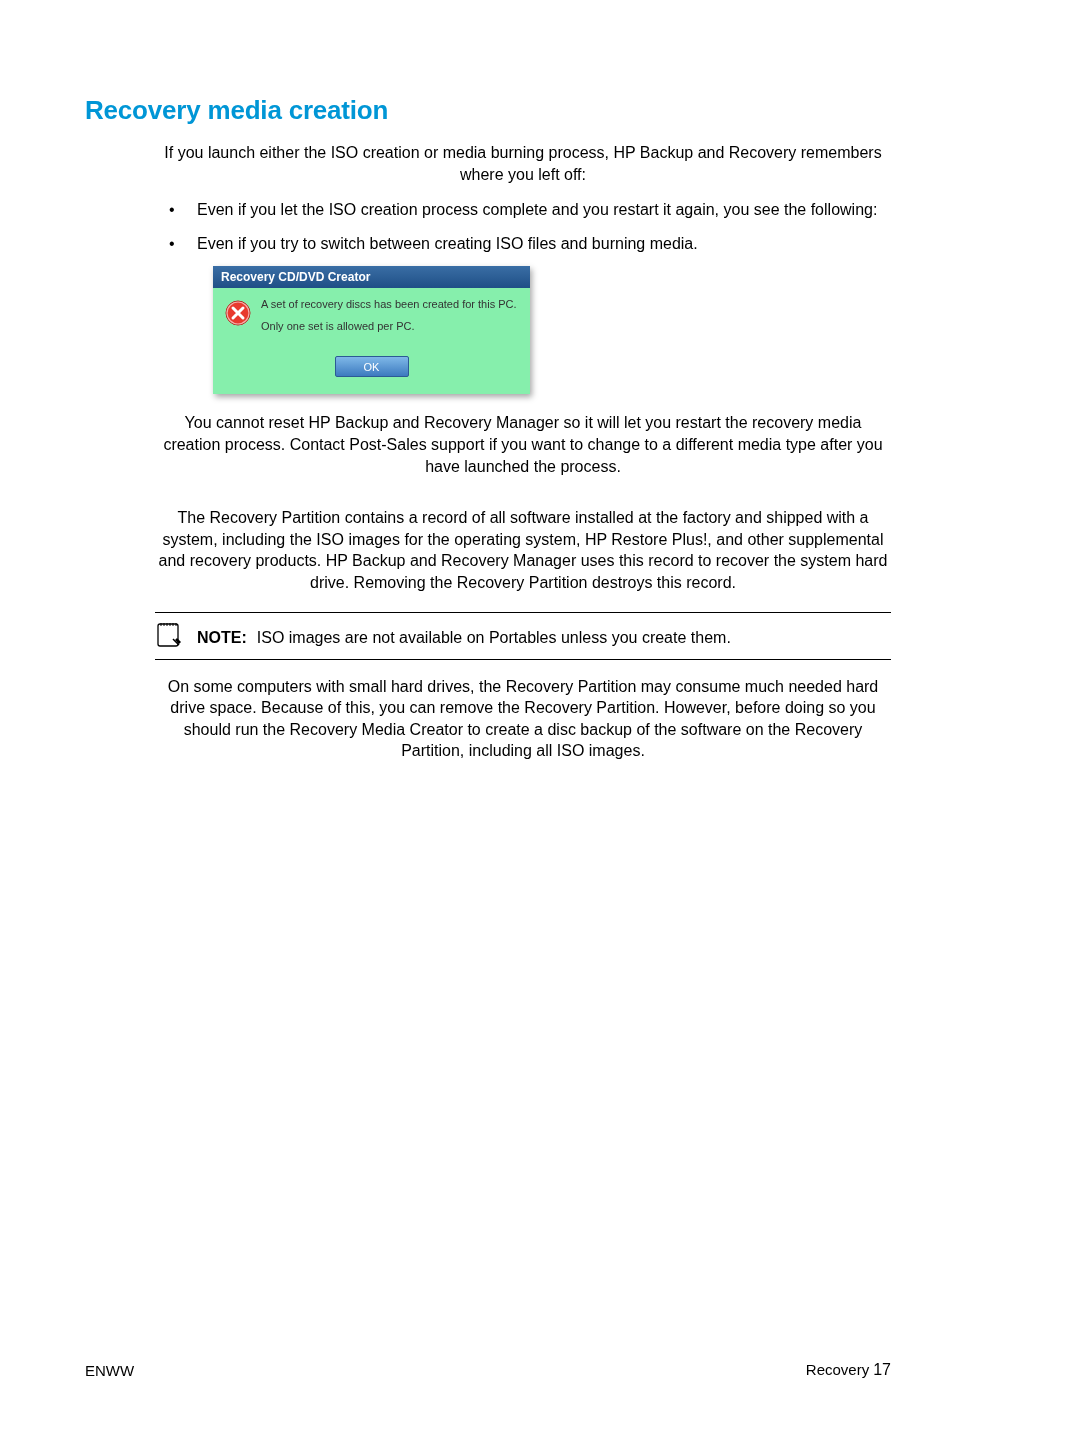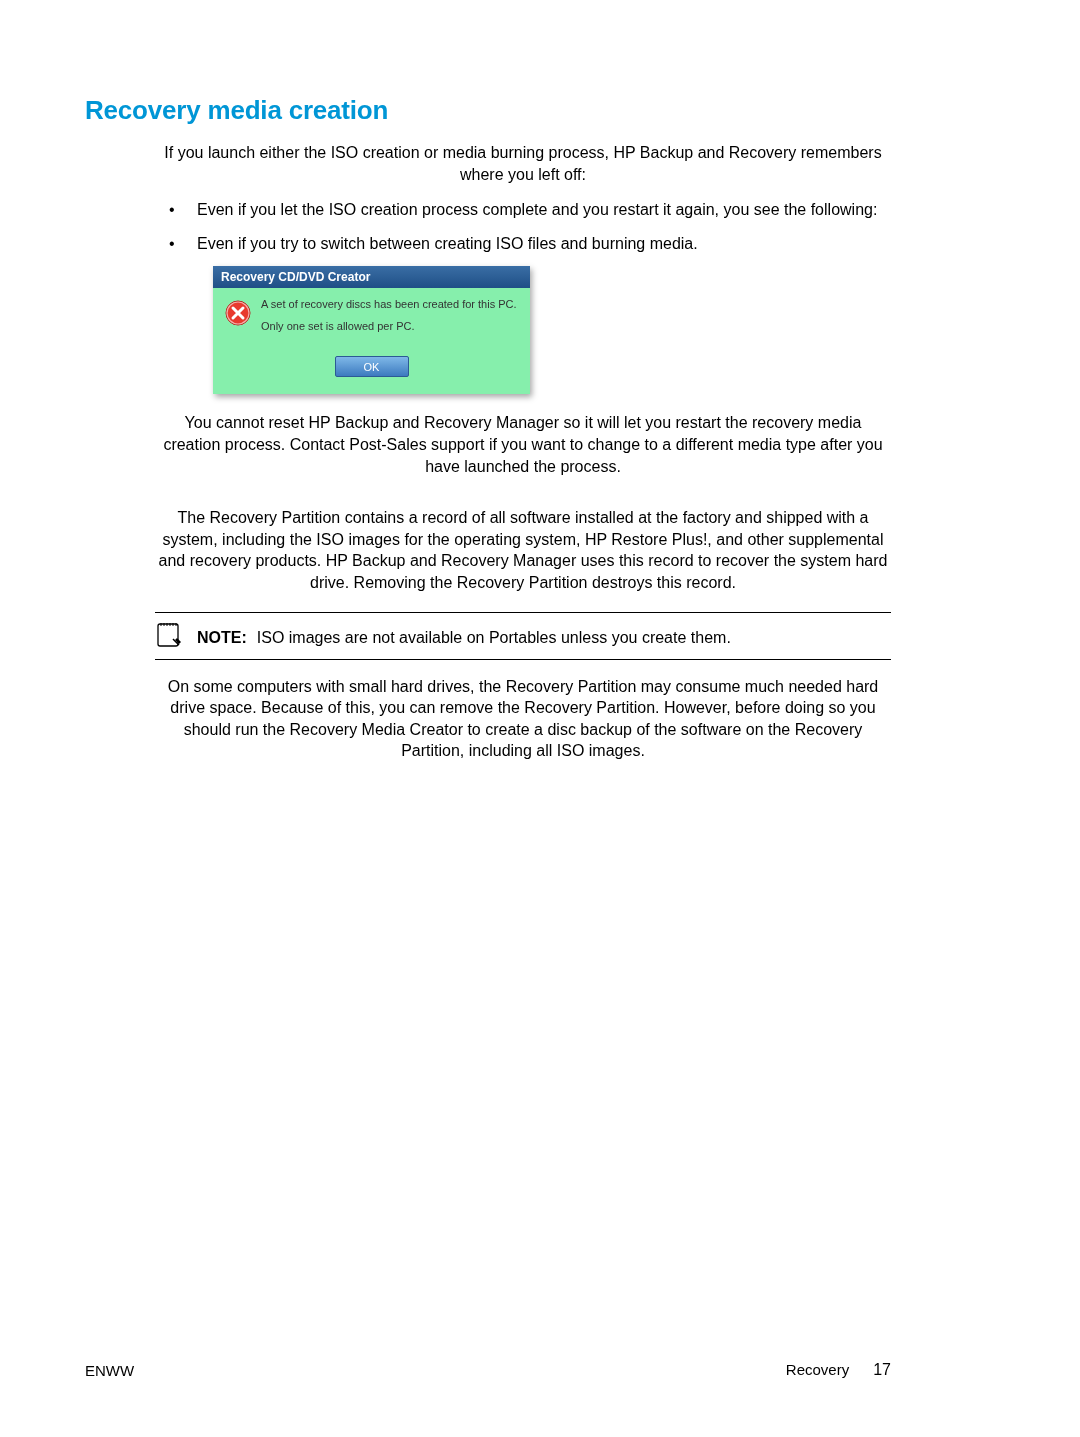--- a/index.html
+++ b/index.html
@@ -128,21 +128,21 @@
   .footer {
     position: absolute;
     bottom: 58px;
     left: 85px;
     right: 90px;
     display: flex;
     justify-content: space-between;
     font-size: 15px;
     align-items: flex-end;
   }
-  .footer-right { display:flex; gap: 24px; align-items:baseline;}
+  .footer-right { display:flex; gap: 4px; align-items:baseline;}
   .page-num { font-size: 16px; }
   .section2 { margin-top: 30px; }
 </style>
 </head>
 <body>
 
 <div class="page">
 
   <h2 class="section-heading">Recovery media creation</h2>
 

